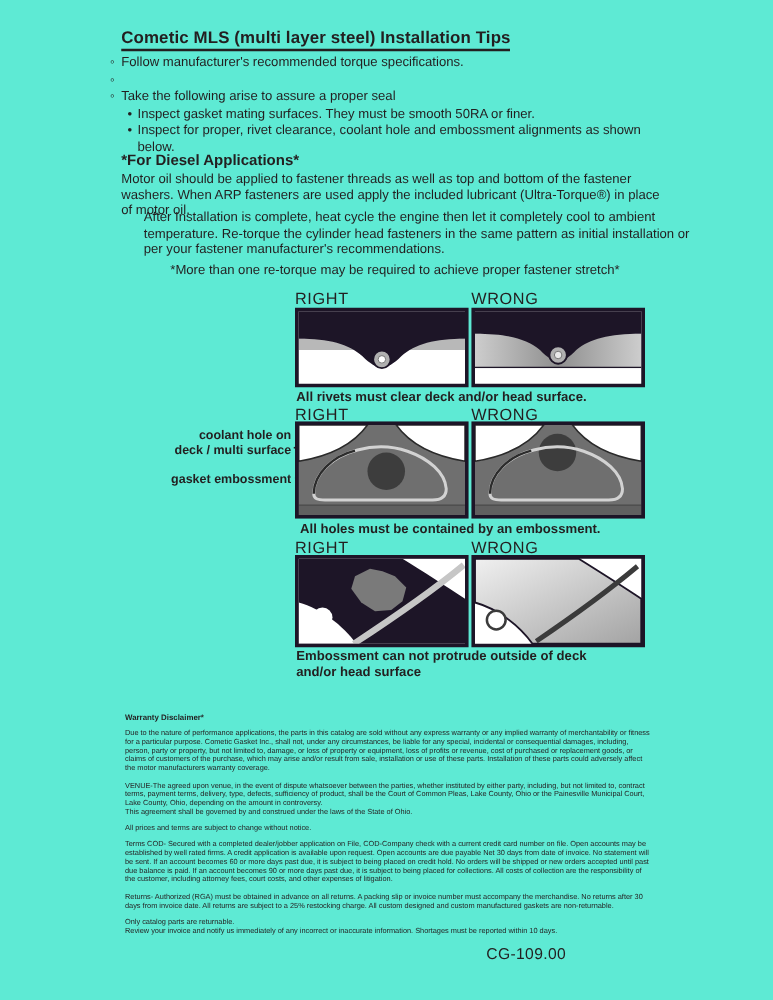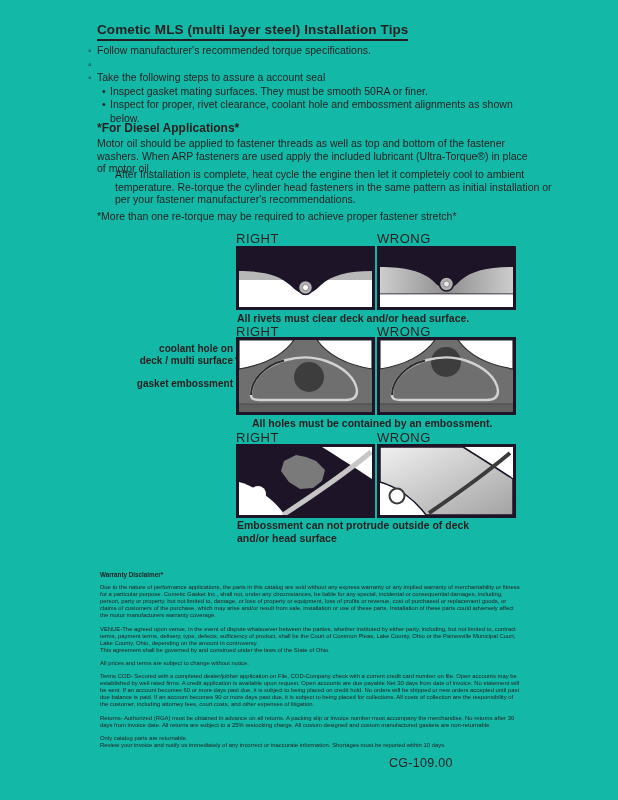--- a/index.html
+++ b/index.html
@@ -1,33 +1,33 @@
 <!DOCTYPE html>
 <html><head>
 <meta charset="utf-8">
 <style>
   * { margin:0; padding:0; box-sizing:border-box; }
   html,body { background:#fff; }
   .page {
-    position:relative; width:618px; height:800px; background:#14b8a6;
+    position:relative; width:618px; height:800px; background:#5eead4;
     font-family:"Liberation Sans", sans-serif; color:#231f20; overflow:hidden;
   }
   .abs { position:absolute; }
   .title {
     left:97px; top:22px; font-size:13.5px; font-weight:bold;
     border-bottom:2px solid #231f20; padding-bottom:2px; letter-spacing:0.1px;
   }
   .tips { left:88px; top:44px; width:445px; font-size:10.5px; line-height:13.5px; }
   .tip-row { display:flex; }
   .tip-marker { width:9px; flex:0 0 9px; }
   .tip-sub { padding-left:14px; }
   .tip-sub .tip-marker { width:8px; flex:0 0 8px; }
   .diesel-heading { left:97px; top:121px; font-size:12px; font-weight:bold; }
   .diesel-p { left:97px; width:438px; font-size:10.5px; line-height:12.5px; }
-  .dp0 { top:137px; } .dp1 { top:168px;margin-left:18px; } .dp2 { top:210px; }
+  .dp0 { top:137px; } .dp1 { top:168px;margin-left:18px; } .dp2 { top:210px;text-align:center; }
   .fig-label { width:139px; text-align:left; font-size:13px; font-weight:500; letter-spacing:0.5px; }
   .fig-caption { font-size:10.5px; font-weight:bold; white-space:pre-line; line-height:12.5px; }
   .panel { display:block; }
   .ann-label { font-size:10px; font-weight:bold; line-height:12px; text-align:right; width:133px; left:100px; }
   .legal { left:100px; top:571px; width:421px; font-size:5.9px; line-height:7.1px; }
   .legal h4 { font-size:6.3px; margin-bottom:6px; }
   .legal p { margin-bottom:6px; white-space:pre-line; text-align:left; }
   .page-number { left:389px; top:756px; font-size:12.5px; letter-spacing:0.3px; }
 </style>
 </head>
@@ -40,21 +40,21 @@
   <div class="abs tips">
     <div class="tip-row">
       <span class="tip-marker">◦</span>
       <span>Follow manufacturer's recommended torque specifications.</span>
     </div>
     <div class="tip-row">
       <span class="tip-marker">◦</span>
     </div>
     <div class="tip-row">
       <span class="tip-marker">◦</span>
-      <span>Take the following steps to assure a account seal</span>
+      <span>Take the following arise to assure a proper seal</span>
     </div>
     <div class="tip-row tip-sub">
       <span class="tip-marker">•</span>
       <span>Inspect gasket mating surfaces.  They must be smooth 50RA or finer.</span>
     </div>
     <div class="tip-row tip-sub">
       <span class="tip-marker">•</span>
       <span>Inspect for proper, rivet clearance, coolant hole and embossment alignments as shown below.</span>
     </div>
   </div>
@@ -127,21 +127,21 @@
     <path d="M3,3 L58,3 C50,14 34,27 3,32 Z" fill="#ffffff" stroke="#2a2a2a" stroke-width="1.2"></path>
     <path d="M136,3 L81,3 C89,14 105,27 136,32 Z" fill="#ffffff" stroke="#2a2a2a" stroke-width="1.2"></path>
     <rect x="3" y="67" width="133" height="8" fill="#606060"></rect>
     <line x1="3" y1="67" x2="136" y2="67" stroke="#4a4a4a" stroke-width="1"></line>
     <circle cx="69" cy="25" r="15" fill="#3d3d3d"></circle>
     <path d="M15,58 C15,42 30,28 50,23 C63,19.5 77,19.5 90,24 C107,30 120,41 121,54 C121,60 117,63 110,63 L24,63 C18,63 15,62 15,58 Z" fill="none" stroke="#d2d2d2" stroke-width="2.4"></path>
     <path d="M15,58 C15,42 30,28 48,23.5" fill="none" stroke="#2c2c2c" stroke-width="2"></path>
     <rect x="1.5" y="1.5" width="136" height="75" fill="none" stroke="#1d1527" stroke-width="3"></rect>
   </svg>
 
-  <div class="abs fig-caption" style="left:252px; top:417px;">All holes must be contained by an embossment.</div>
+  <div class="abs fig-caption" style="left:240px; top:417px;">All holes must be contained by an embossment.</div>
 
   <div class="abs fig-label" style="left:236px; top:430px;">RIGHT</div>
   <div class="abs fig-label" style="left:377px; top:430px;">WRONG</div>
 
   <svg class="abs panel" style="left:236px; top:444px;" width="139" height="74" viewBox="0 0 139 74">
     <rect x="1.5" y="1.5" width="136" height="71" fill="#ffffff"></rect>
     <rect x="3" y="3" width="133" height="68" fill="#1d1527"></rect>
     <path d="M136,3 H86 C102,13 121,25 136,35 Z" fill="#ffffff"></path>
     <path d="M3,38 C21,43 38,56 49,71 L3,71 Z" fill="#ffffff"></path>
     <path d="M47,71 C76,52 106,32 135,8" fill="none" stroke="#c6c6c6" stroke-width="5"></path>

